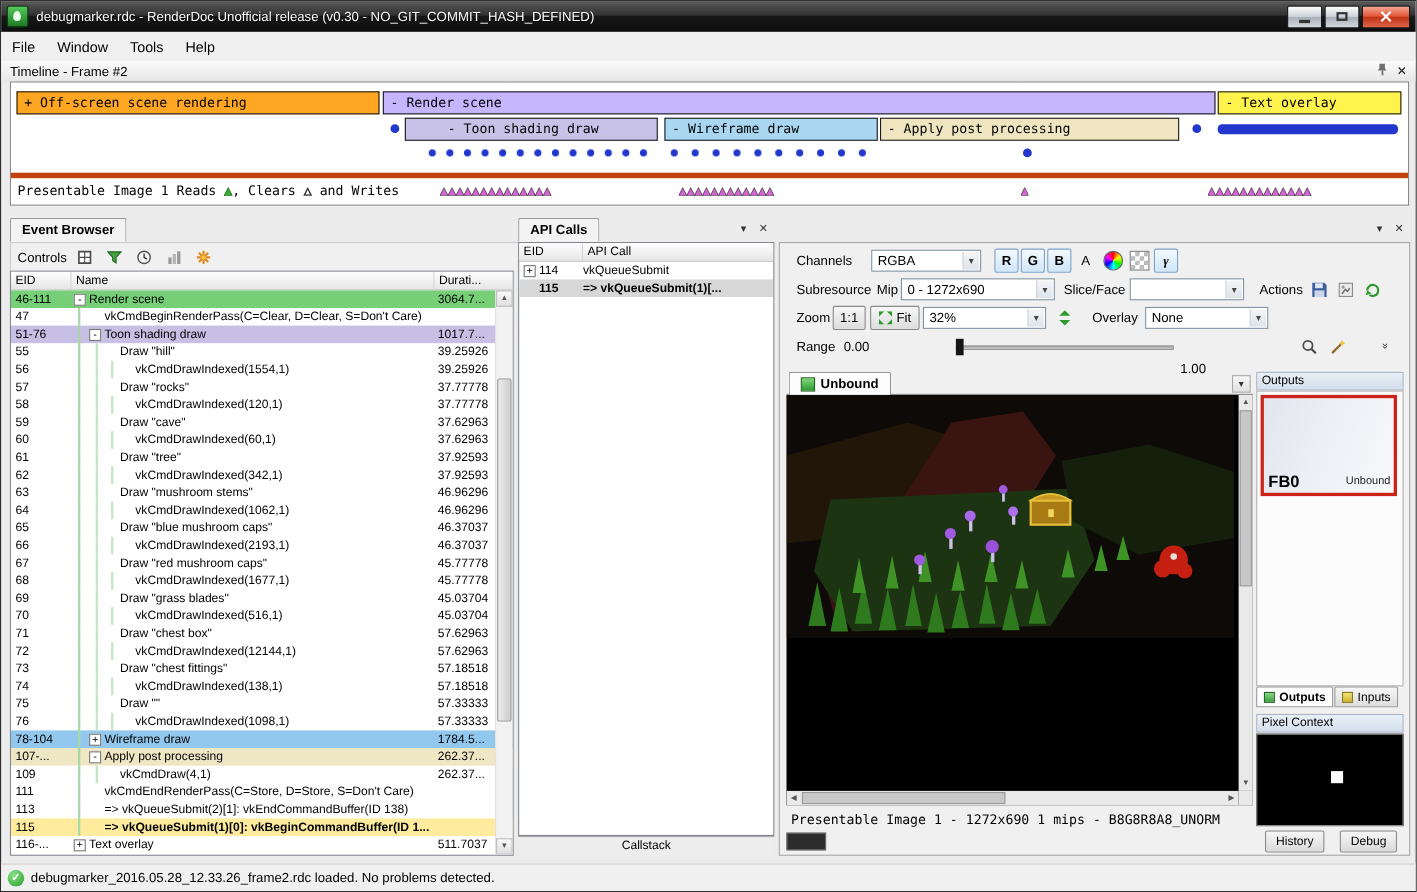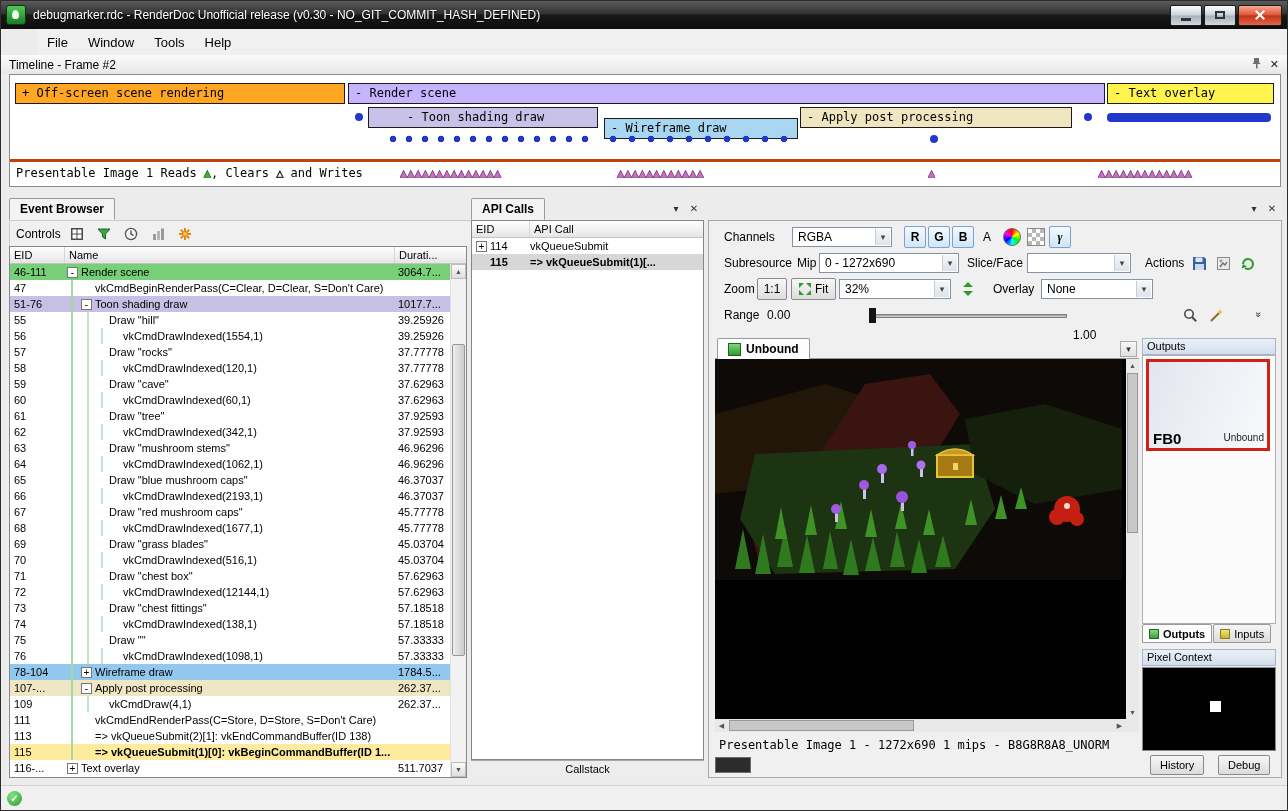--- a/index.html
+++ b/index.html
@@ -11,39 +11,39 @@
   .title-text{white-space:nowrap;overflow:hidden;text-shadow:0 1px 1px #000;}
   .winbtns{margin-left:auto;display:flex;}
   .winbtn{width:30px;height:19px;margin-left:2px;border:1px solid #1b1b1b;border-radius:2px;display:flex;align-items:center;justify-content:center;background:linear-gradient(#fdfdfd,#ccd2d9 48%,#a9b0b9 52%,#d3d9df);position:relative;}
   .winbtn.close{width:42px;background:linear-gradient(#f4a893,#e25639 46%,#c23418 52%,#e0664a);}
   .g-min{width:10px;height:3px;background:#333;margin-top:8px;}
   .g-max{width:10px;height:8px;border:2px solid #333;box-sizing:border-box;}
   .g-x{position:absolute;left:50%;top:50%;width:12px;height:2px;background:#fff;}
   .g-x.a{transform:translate(-50%,-50%) rotate(45deg);}
   .g-x.b{transform:translate(-50%,-50%) rotate(-45deg);}
   
-  .menubar{position:absolute;left:0;top:28px;right:0;height:26px;background:#f0f0f0;border-bottom:1px solid #d8d8d8;display:flex;align-items:center;font-size:13px;margin-left:36px;}
+  .menubar{position:absolute;left:0;top:28px;right:0;height:26px;background:#f0f0f0;border-bottom:1px solid #d8d8d8;display:flex;align-items:center;font-size:13px;}
   .menu-items{display:flex;}
   .menu-item{padding:4px 10px;}
   
   .tl-caption{position:absolute;left:0;top:54px;right:0;height:19px;background:linear-gradient(#fbfbfb,#e7e7e7);display:flex;align-items:center;padding:0 8px;font-size:12px;box-sizing:border-box;}
   .cap-icons{margin-left:auto;display:flex;gap:8px;align-items:center;}
   .cap-x{font-size:11px;color:#222;}
   .tl-body{position:absolute;left:8px;top:73px;width:1272px;height:113px;background:#fff;border:1px solid #8a8a8a;box-sizing:border-box;}
   .tl-bar{position:absolute;height:21px;border:1px solid #1c1c1c;box-sizing:border-box;font:12px "DejaVu Sans Mono",monospace;line-height:19px;padding-left:6px;white-space:nowrap;overflow:hidden;}
   .c-orange{background:#ffa722;}
   .c-green{background:#c4b5fd;}
   .c-yellow{background:#fff34d;}
   .c-lav{background:#c9c2e8;}
   .c-blue{background:#a9d7f2;}
   .c-tan{background:#efe5c0;}
   .tl-dot{position:absolute;width:8px;height:8px;border-radius:50%;background:#2238cc;}
   .tl-dots{position:absolute;height:10px;background-image:radial-gradient(circle at 5px 5px,#2238cc 3px,transparent 3.6px);background-repeat:repeat-x;}
   .tl-pill{position:absolute;height:9px;border-radius:4px;background:#2238cc;}
-  .tl-footer{position:absolute;left:0;right:0;bottom:0;height:24px;border-top:3px solid #c2410c;font:12px "DejaVu Sans Mono",monospace;line-height:23px;}
+  .tl-footer{position:absolute;left:0;right:0;bottom:0;height:24px;border-top:5px solid #c2410c;font:12px "DejaVu Sans Mono",monospace;line-height:23px;}
   .tl-ftext{position:absolute;left:6px;top:0;white-space:nowrap;}
   .tri{color:#d863d8;-webkit-text-stroke:0.6px #3a3a3a;font-size:12px;letter-spacing:0;}
   .tri-green{color:#36b136;-webkit-text-stroke:0.6px #135813;}
   .tri-outline{color:#4a4a4a;}
   .tri-abs{position:absolute;top:0;white-space:nowrap;overflow:hidden;}
   
   .panel{position:absolute;top:197px;}
   .tabbar{position:relative;height:22px;}
   .tab{position:relative;display:inline-block;height:22px;line-height:20px;padding:0 10px;margin-right:2px;border:1px solid #9a9a9a;border-radius:2px 2px 0 0;background:linear-gradient(#f6f6f6,#dedede);font-size:12px;box-sizing:border-box;vertical-align:top;white-space:nowrap;}
   .tab.active{background:#f3f3f3;font-weight:bold;border-bottom-color:#f3f3f3;}
@@ -170,21 +170,21 @@
       <span class="cap-x">✕</span>
     </span>
   </div>
   <div class="tl-body">
     <div class="tl-bar c-orange" style="left:5px;top:8px;width:330px;">+ Off-screen scene rendering</div>
     <div class="tl-bar c-green" style="left:338px;top:8px;width:757px;">- Render scene</div>
     <div class="tl-bar c-yellow" style="left:1097px;top:8px;width:167px;">- Text overlay</div>
 
     <div class="tl-dot" style="left:345px;top:38px;"></div>
     <div class="tl-bar c-lav" style="left:358px;top:32px;width:230px;padding-left:38px;">- Toon shading draw</div>
-    <div class="tl-bar c-blue" style="left:594px;top:32px;width:194px;margin-top:11px;">- Wireframe draw</div>
+    <div class="tl-bar c-blue" style="left:594px;top:32px;width:194px;">- Wireframe draw</div>
     <div class="tl-bar c-tan" style="left:790px;top:32px;width:272px;">- Apply post processing</div>
     <div class="tl-dot" style="left:1074px;top:38px;"></div>
     <div class="tl-pill" style="left:1097px;top:38px;width:164px;"></div>
 
     <div class="tl-dots" style="left:378px;top:59px;width:209px;background-size:16px 10px;"></div>
     <div class="tl-dots" style="left:598px;top:59px;width:191px;background-size:19px 10px;"></div>
     <div class="tl-dot" style="left:920px;top:60px;"></div>
 
     <div class="tl-footer">
       <span class="tl-ftext"><span>Presentable Image 1 Reads</span> <span class="tri tri-green">▲</span><span>, Clears</span> <span class="tri tri-outline">△</span> <span>and Writes</span></span>
@@ -803,15 +803,16 @@
       <div class="px-box">
         <div class="px-dot"></div>
       </div>
       <span class="rp-btn" style="left:441px;top:534px;">History</span>
       <span class="rp-btn" style="left:509px;top:534px;">Debug</span>
     </div>
   </div>
 
   <div class="statusbar">
     <span class="check-ic">✓</span>
+    <span>debugmarker_2016.05.28_12.33.26_frame2.rdc loaded. No problems detected.</span>
   </div>
 
 </div>
 
 </body></html>

